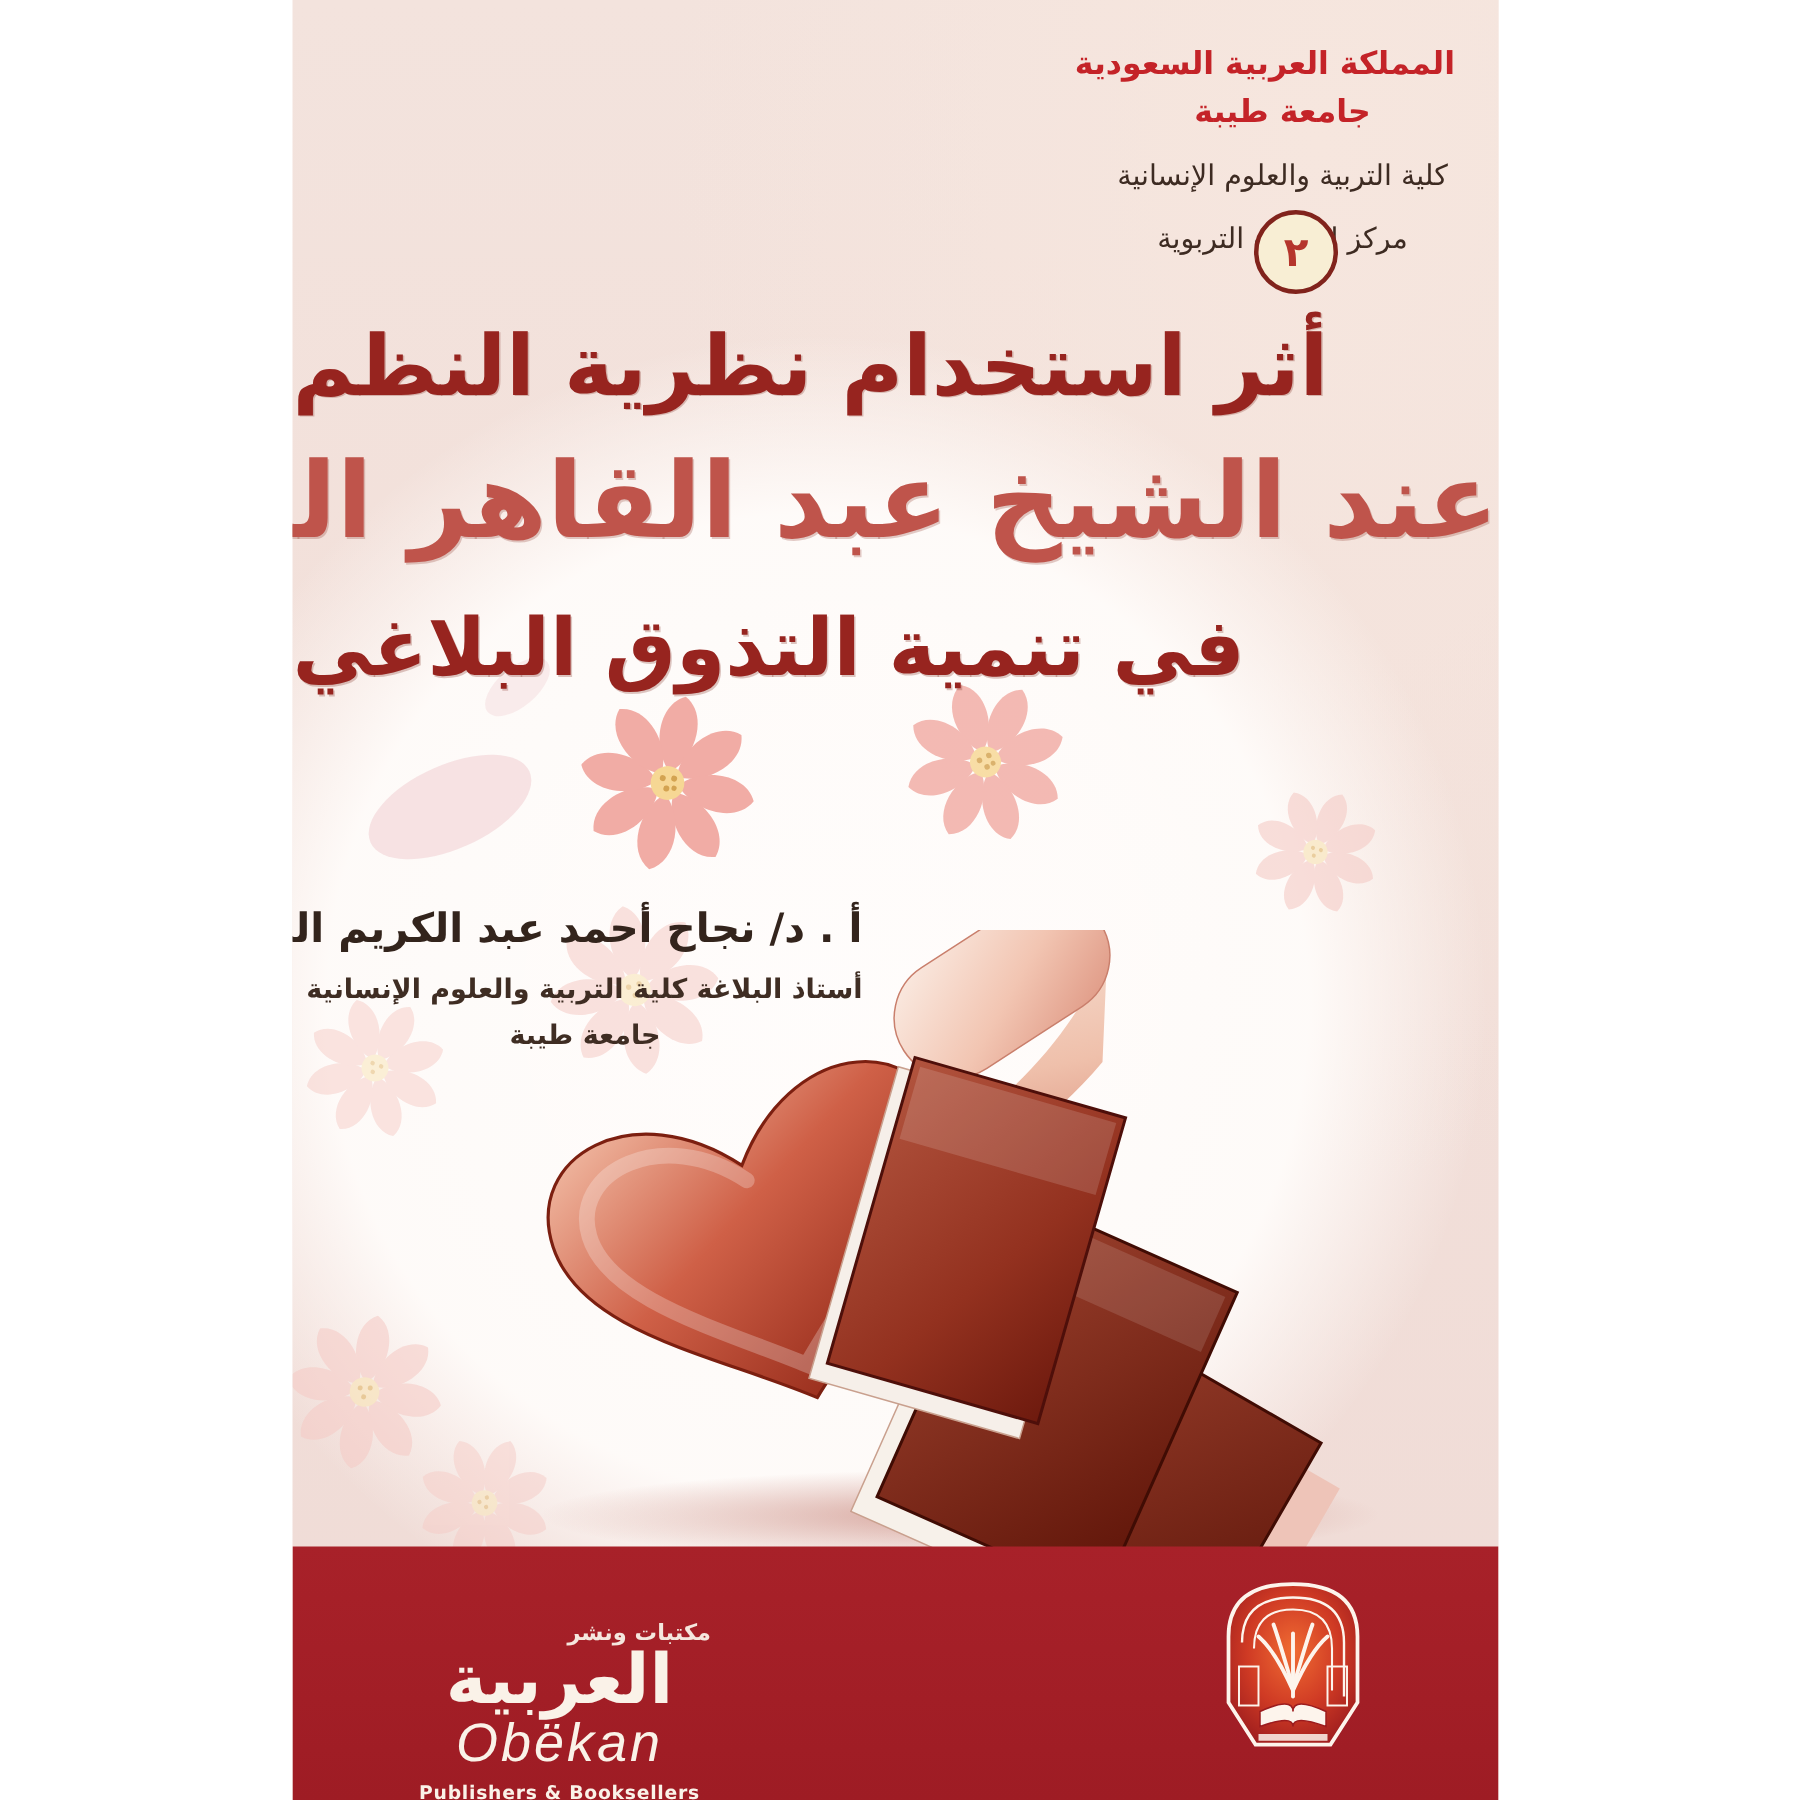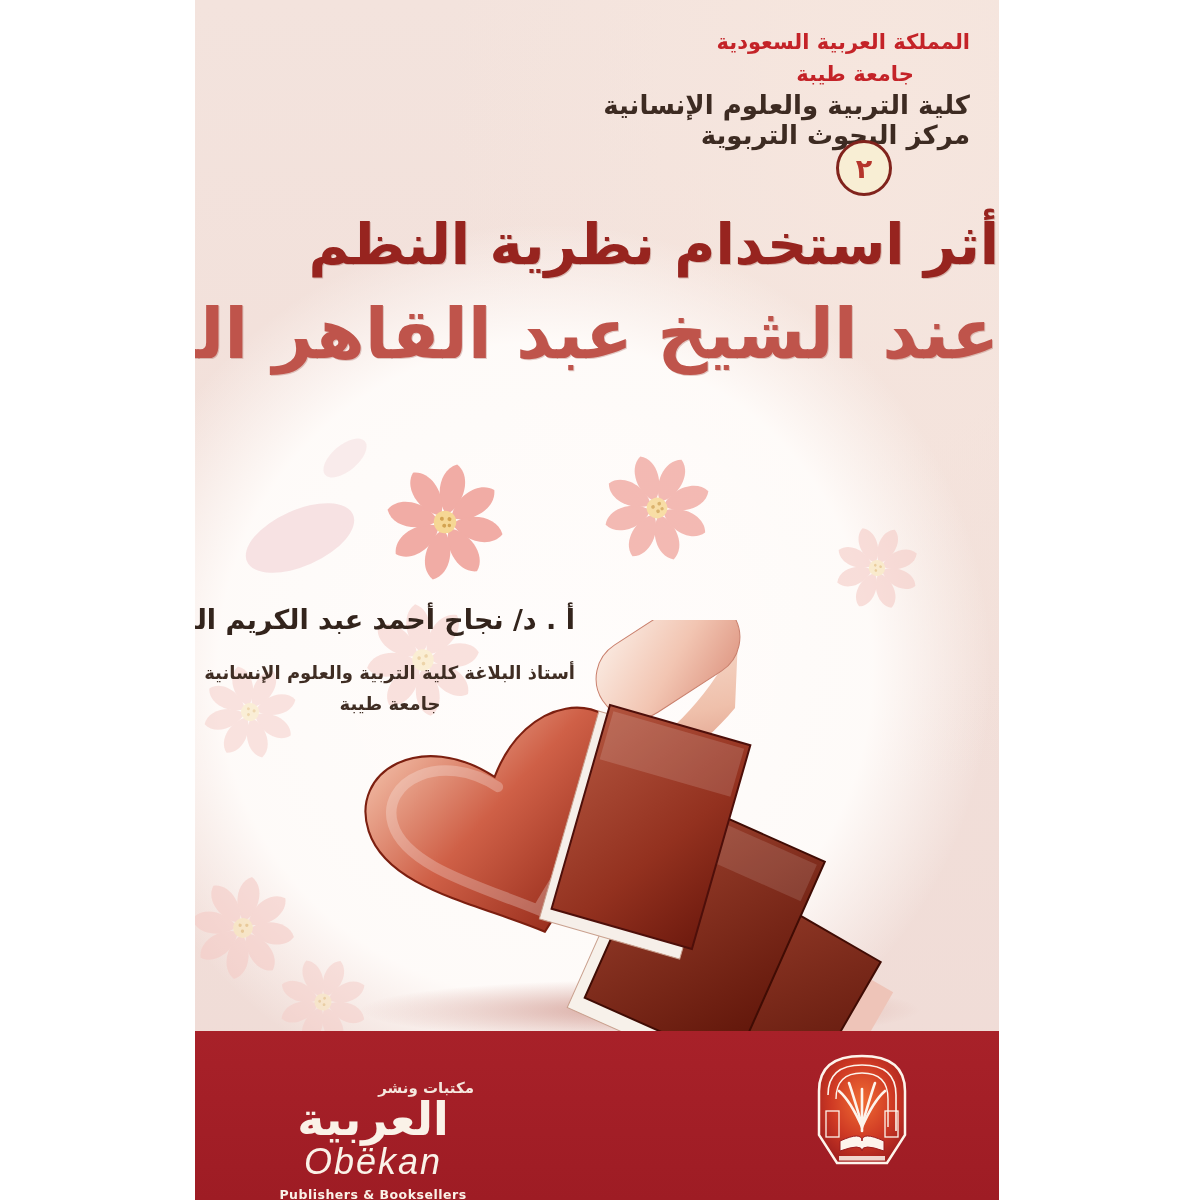--- a/index.html
+++ b/index.html
@@ -9,36 +9,36 @@
          background:
            radial-gradient(ellipse at 85% 8%, #f6e6de 0%, rgba(246,230,222,0) 45%),
            linear-gradient(180deg,#f3e3dd 0%,#f2dfd9 55%,#efdbd6 100%);}
   .bg-circle{position:absolute;left:-95px;top:225px;width:890px;height:890px;border-radius:50%;
          background:radial-gradient(circle, rgba(255,253,252,0.98) 0%, rgba(255,252,250,0.95) 52%, rgba(255,252,250,0) 71%);}
   .deco-layer{position:absolute;left:0;top:0;width:804px;height:1200px;}
   
   .hdr{position:absolute;left:545px;top:26px;width:230px;text-align:center;}
   .hdr div{white-space:nowrap;}
   .hdr-red{color:#c42328;font-weight:bold;font-size:21px;line-height:32px;}
-  .hdr-dark{color:#3d2b22;font-weight:bold;font-size:26px;line-height:30px;}
+  .hdr-dark{color:#3d2b22;font-weight:normal;font-size:19px;line-height:30px;margin-top:12px;}
   
   .badge{position:absolute;left:641px;top:140px;width:50px;height:50px;border-radius:50%;
          background:#f8eed4;border:3px solid #81231c;display:flex;align-items:center;justify-content:center;}
   .badge span{color:#b5352c;font-size:27px;font-weight:bold;line-height:1;}
   
-  .ttl{position:absolute;left:0;width:804px;text-align:right;font-weight:bold;white-space:nowrap;}
+  .ttl{position:absolute;left:0;width:804px;text-align:left;font-weight:bold;white-space:nowrap;}
   .t1{top:212px;font-size:56px;color:#97241f;text-shadow:1px 1px 0 rgba(120,30,20,.25);}
   .t2{top:293px;font-size:70px;color:#bf544b;text-shadow:1px 1px 0 rgba(140,50,40,.25);}
   .t3{top:402px;font-size:53px;color:#97241f;text-shadow:1px 1px 0 rgba(120,30,20,.25);}
   .tsub{top:492px;font-size:39px;color:#c53e36;
         text-shadow:0 0 3px #fff,1px 1px 0 #fff,-1px -1px 0 #fff,1px -1px 0 #fff,-1px 1px 0 #fff,0 2px 5px rgba(255,255,255,.9);}
   
   .author{position:absolute;left:10px;top:604px;width:370px;text-align:center;}
   .a-name{font-size:27px;font-weight:bold;color:#33241c;white-space:nowrap;}
-  .a-role{font-size:18px;font-weight:bold;color:#3f2d23;margin-top:27px;white-space:nowrap;}
+  .a-role{font-size:18px;font-weight:bold;color:#3f2d23;margin-top:14px;white-space:nowrap;}
   .a-univ{font-size:18px;font-weight:bold;color:#3f2d23;margin-top:10px;}
   
   .illus{position:absolute;left:135px;top:620px;}
   
   .band{position:absolute;left:0;top:1031px;width:804px;height:169px;
         background:linear-gradient(180deg,#a82129 0%,#9e1c24 100%);}
   
   .publogo{position:absolute;left:63px;top:1060px;width:230px;text-align:center;color:#faf2e8;}
   .p-small{font-size:15px;font-weight:bold;text-align:right;padding-right:14px;opacity:.95;margin-top:19px;}
   .p-arabic{font-size:46px;font-weight:bold;line-height:1.05;margin-top:-2px;}
@@ -109,20 +109,21 @@
       <div class="hdr-dark" dir="rtl">كلية التربية والعلوم الإنسانية</div>
       <div class="hdr-dark" dir="rtl">مركز البحوث التربوية</div>
     </div>
 
     <div class="badge">
       <span>٢</span>
     </div>
 
     <div class="ttl t1" dir="rtl">أثر استخدام نظرية النظم</div>
     <div class="ttl t2" dir="rtl">عند الشيخ عبد القاهر الجرجاني</div>
+    <div class="ttl t3" dir="rtl">في تنمية التذوق البلاغي</div>
 
     <div class="author">
       <div class="a-name" dir="rtl">أ . د/ نجاح أحمد عبد الكريم الظهار</div>
       <div class="a-role" dir="rtl">أستاذ البلاغة كلية التربية والعلوم الإنسانية</div>
       <div class="a-univ" dir="rtl">جامعة طيبة</div>
     </div>
 
     <svg class="illus" width="600" height="415" viewBox="0 0 600 415">
       <defs>
         <radialGradient id="shadowG" cx="50%" cy="50%" r="50%">

